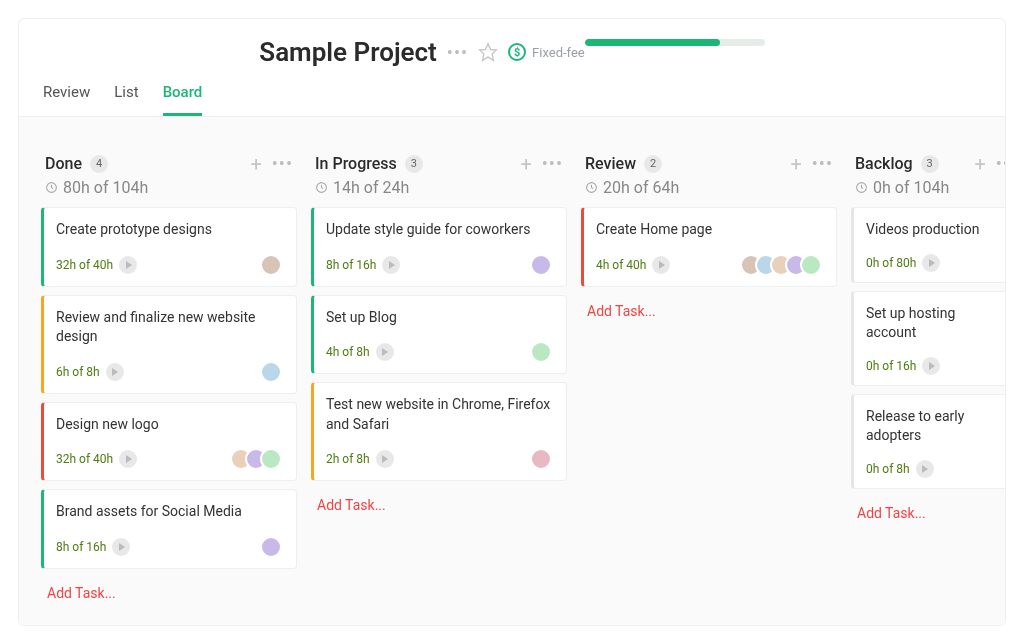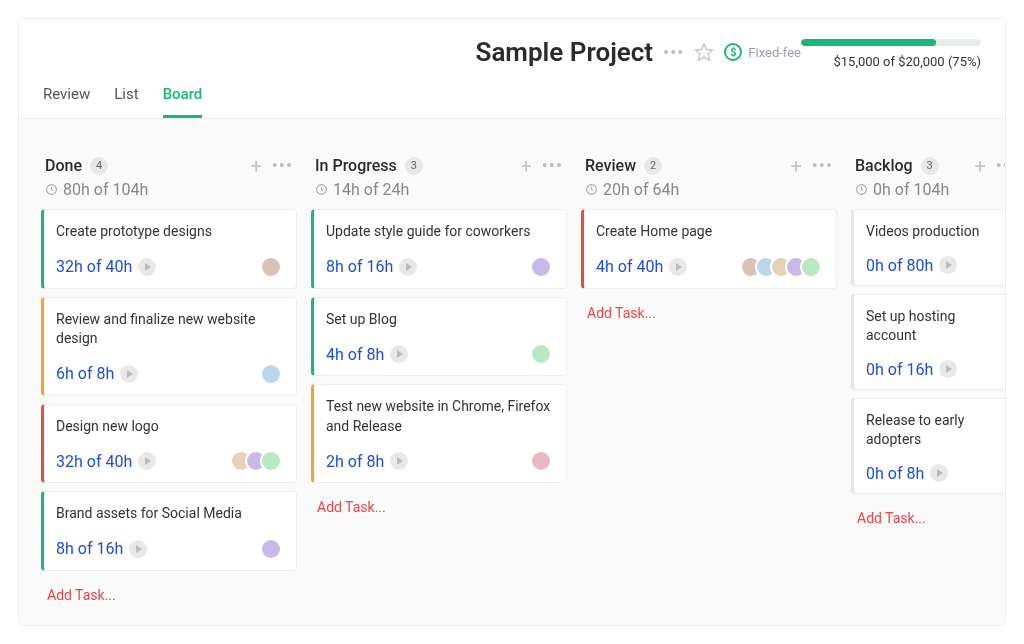--- a/index.html
+++ b/index.html
@@ -23,21 +23,21 @@
     }
 
     
     .header {
       padding: 18px 24px 0 24px;
       border-bottom: 1px solid #eee;
     }
     .header-top {
       display: flex;
       align-items: flex-start;
-      justify-content: flex-end;
+      justify-content: center;
     }
     .title-row {
       display: flex;
       align-items: center;
       gap: 10px;
     }
     .project-title {
       font-size: 26px;
       font-weight: 600;
       color: #2b2b2b;
@@ -184,22 +184,22 @@
     }
     .card-footer {
       display: flex;
       align-items: center;
       justify-content: space-between;
     }
     .card-hours {
       display: flex;
       align-items: center;
       gap: 6px;
-      font-size: 16px;
-      color: #1d4ed8;
+      font-size: 12px;
+      color: #4d7c0f;
     }
     .play-icon {
       width: 18px; height: 18px;
       border-radius: 50%;
       background: #e8e8e8;
       display: flex; align-items: center; justify-content: center;
       cursor: pointer;
     }
     .play-icon::after {
       content: "";
@@ -245,21 +245,20 @@
         </span>
         <span class="fee-badge">
           <span class="dollar-circle">$</span>
           <span class="fee-label">Fixed-fee</span>
         </span>
       </div>
       <div class="budget">
         <div class="budget-bar">
           <div class="budget-fill" style="width: 75%;"></div>
         </div>
-        <div class="budget-text">$15,000 of $20,000 (75%)</div>
       </div>
     </div>
     <div class="tabs">
         <div class="tab">Review</div>
         <div class="tab">List</div>
         <div class="tab active">Board</div>
       </div>
   </div>
 
   <div class="board">
@@ -373,21 +372,21 @@
             <div class="card-hours">
               <span>4h of 8h</span>
               <span class="play-icon"></span>
             </div>
             <div class="avatars">
               <div class="avatar" style="background: rgb(185, 232, 194);"></div>
             </div>
           </div>
         </div>
         <div class="card" style="border-left-color: rgb(245, 166, 35);">
-          <div class="card-title">Test new website in Chrome, Firefox and Release</div>
+          <div class="card-title">Test new website in Chrome, Firefox and Safari</div>
           <div class="card-footer">
             <div class="card-hours">
               <span>2h of 8h</span>
               <span class="play-icon"></span>
             </div>
             <div class="avatars">
               <div class="avatar" style="background: rgb(232, 185, 194);"></div>
             </div>
           </div>
         </div>

